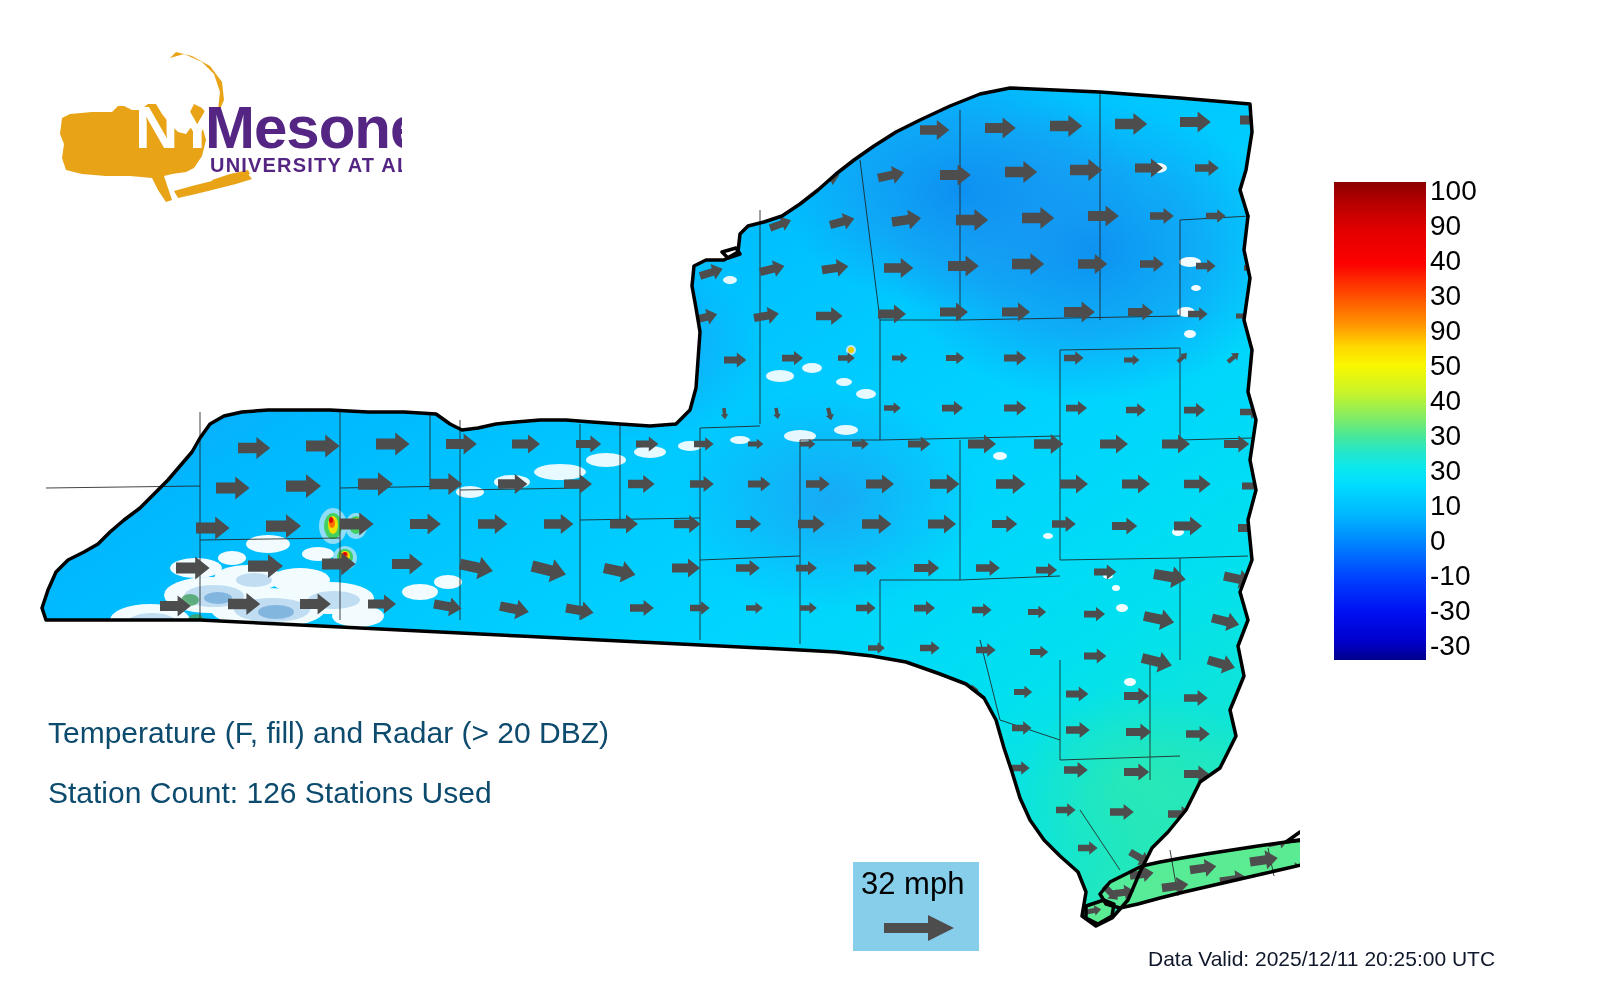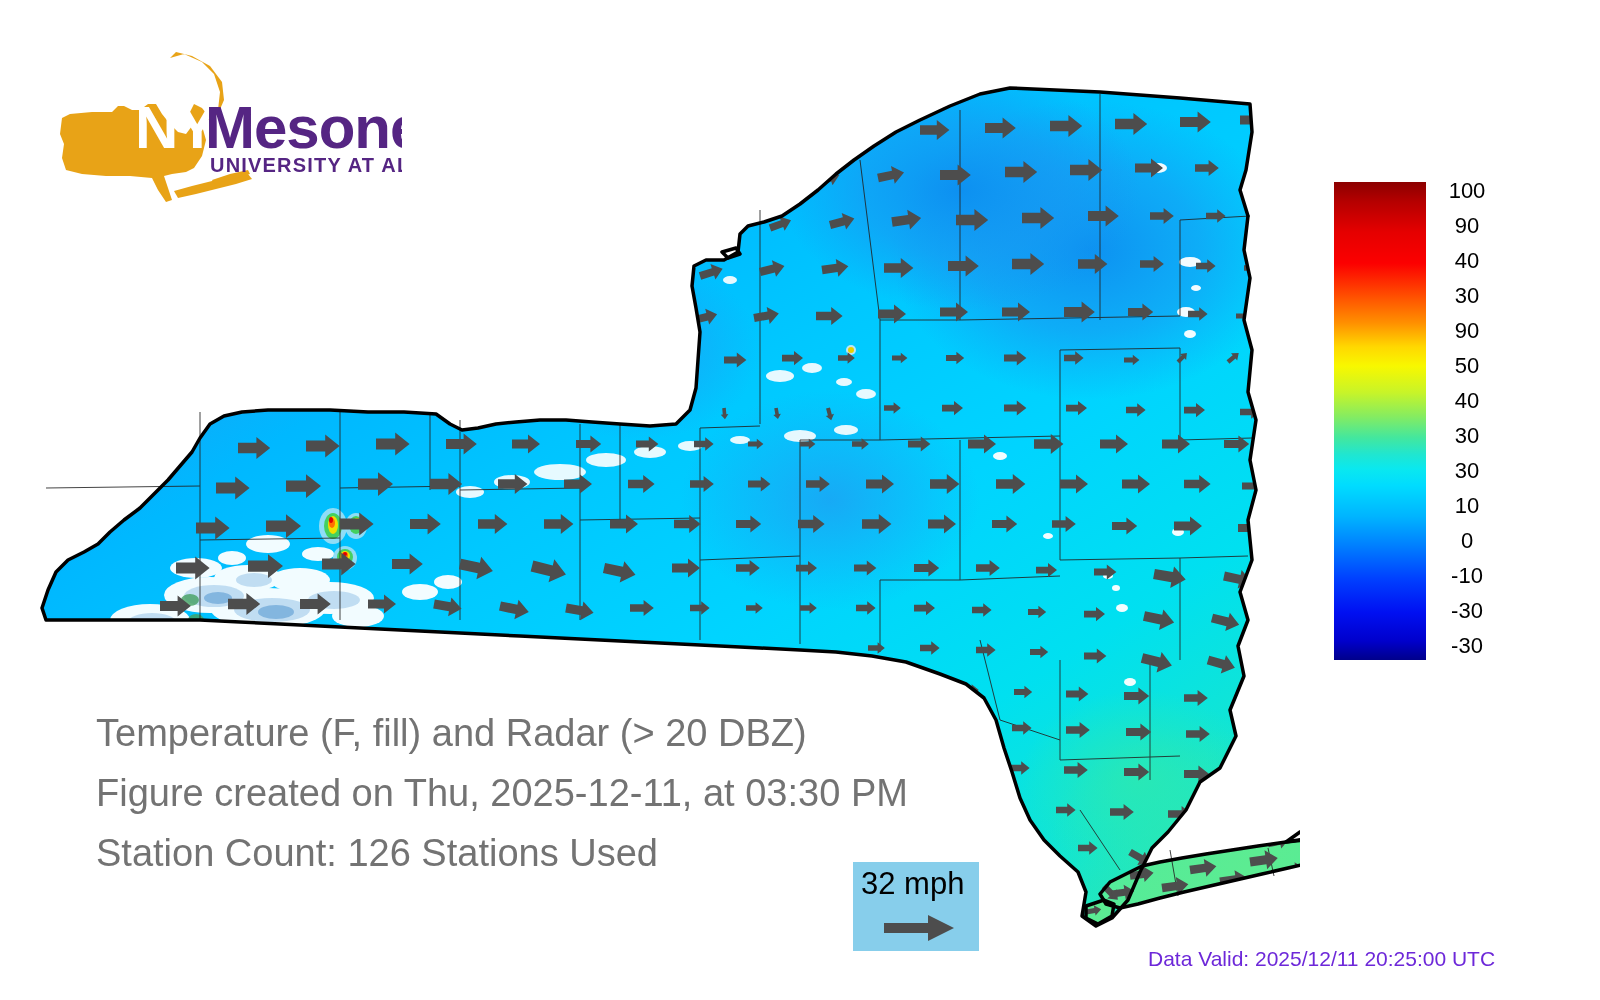--- a/index.html
+++ b/index.html
@@ -76,42 +76,41 @@
     position: absolute;
     left: 96px;
     top: 0px;
     width: 74px;
     height: 486px;
   }
   .cb-label {
     position: absolute;
     right: 0px;
     width: 74px;
-    text-align: center;
-    font-size: 22px;
+    text-align: left;
+    font-size: 28px;
     line-height: 29px;
     color: #000000;
     font-family: "Liberation Sans", sans-serif;
   }
 
   
   #caption {
     position: absolute;
     left: 48px;
     top: 718px;
     width: 760px;
   }
   .caption-line {
-    font-size: 38px;
+    font-size: 30px;
     line-height: 30px;
-    color: #737373;
+    color: #0c4a6e;
     margin-bottom: 30px;
     white-space: nowrap;
     font-family: "Liberation Sans", sans-serif;
-    margin-left: 48px;
   }
 
   
   #wind-legend {
     position: absolute;
     left: 853px;
     top: 862px;
     width: 126px;
     height: 89px;
     background: #87ceeb;
@@ -134,21 +133,21 @@
     height: 30px;
   }
 
   
   #data-valid {
     position: absolute;
     left: 1148px;
     top: 948px;
     font-size: 21px;
     line-height: 22px;
-    color: #6d28d9;
+    color: #0f172a;
     white-space: nowrap;
     font-family: "Liberation Sans", sans-serif;
   }
 </style>
 </head>
 <body>
 
 <div id="page">
 
   <div id="logo">
@@ -1123,21 +1122,20 @@
       <div class="cb-label" style="top:315px">10</div>
       <div class="cb-label" style="top:350px">0</div>
       <div class="cb-label" style="top:385px">-10</div>
       <div class="cb-label" style="top:420px">-30</div>
       <div class="cb-label" style="top:455px">-30</div>
     </div>
   </div>
 
   <div id="caption">
     <div class="caption-line">Temperature (F, fill) and Radar (&gt; 20 DBZ)</div>
-    <div class="caption-line">Figure created on Thu, 2025-12-11, at 03:30 PM</div>
     <div class="caption-line">Station Count: 126 Stations Used</div>
   </div>
 
   <div id="wind-legend">
     <div id="wind-legend-label">32 mph</div>
     <svg id="wind-legend-arrow" viewBox="0 0 72 30">
       <polygon points="0,10 44,10 44,2 70,15 44,28 44,20 0,20" fill="#4d4d4d"></polygon>
     </svg>
   </div>
 

